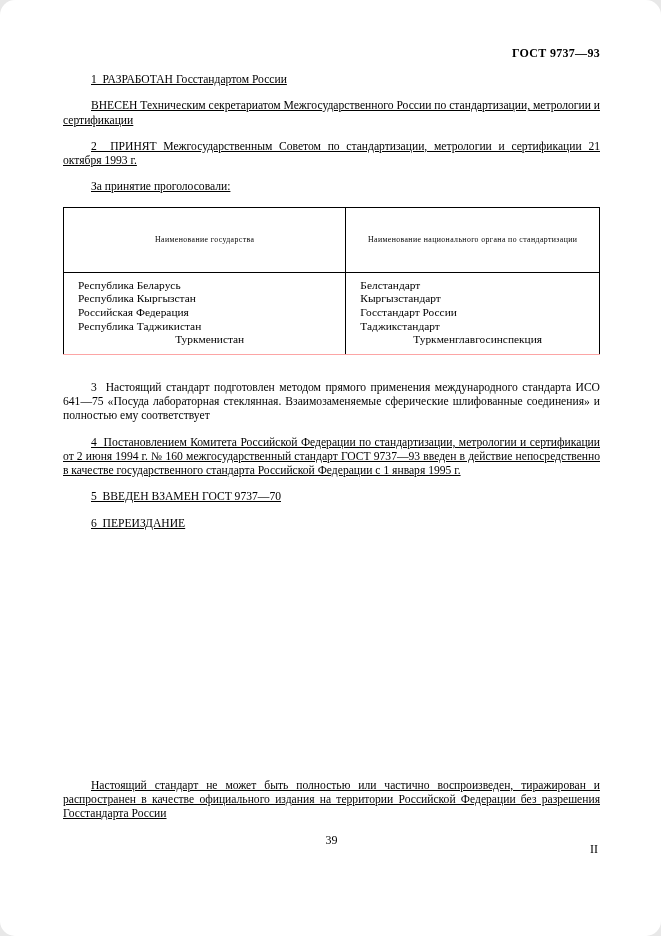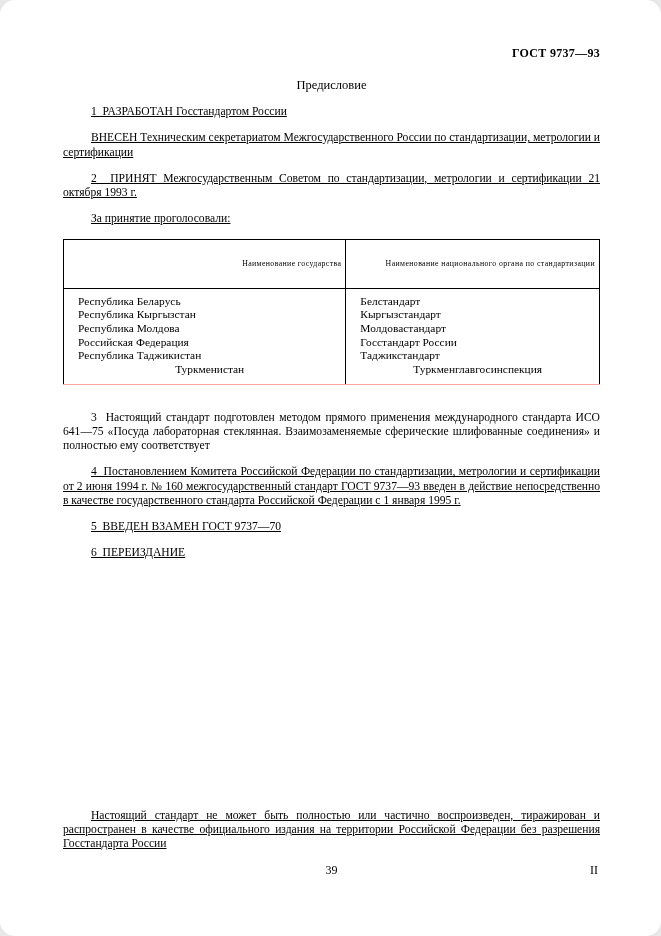--- a/index.html
+++ b/index.html
@@ -44,24 +44,24 @@
     width: 100%;
     border-collapse: collapse;
     margin-top: 12px;
     table-layout: fixed;
   }
   table.vote th {
     border: 1px solid #000;
     font-weight: normal;
     font-size: 7.8px;
     letter-spacing: 0.4px;
-    text-align: right;
+    text-align: center;
     vertical-align: middle;
     height: 24px;
-    padding: 12px 4px;
+    padding: 20px 4px;
   }
   table.vote th:first-child { width: 51%; }
   table.vote td {
     border-left: 1px solid #000;
     border-right: 1px solid #000;
     font-size: 11.4px;
     line-height: 1.2;
     padding: 0 4px 0 14px;
   }
   table.vote tbody tr:first-child td { padding-top: 6px; }
@@ -85,31 +85,30 @@
     font-size: 12px;
     height: 16px;
   }
   .footer .page-num {
     display: block;
     text-align: center;
   }
   .footer .sheet-num {
     position: absolute;
     right: 2px;
-    top: 0;
+    top: 9px;
   }
 </style>
 </head>
 <body>
 
 <div class="page">
 
   <div class="doc-code">ГОСТ 9737—93</div>
 
-  <h1 class="title">Предисловие</h1>
 
   <p class="para spaced">1&nbsp; РАЗРАБОТАН Госстандартом России</p>
   <p class="para spaced">ВНЕСЕН Техническим секретариатом Межгосударственного России по стандартизации, метрологии и сертификации</p>
   <p class="para spaced">2&nbsp; ПРИНЯТ Межгосударственным Советом по стандартизации, метрологии и сертификации 21 октября 1993 г.</p>
   <p class="para spaced">За принятие проголосовали:</p>
 
   <table class="vote">
     <thead>
       <tr>
         <th>Наименование государства</th>
@@ -117,24 +116,20 @@
       </tr>
     </thead>
     <tbody>
       <tr>
         <td>Республика Беларусь</td>
         <td>Белстандарт</td>
       </tr>
       <tr>
         <td>Республика Кыргызстан</td>
         <td>Кыргызстандарт</td>
-      </tr>
-      <tr>
-        <td>Республика Молдова</td>
-        <td>Молдовастандарт</td>
       </tr>
       <tr>
         <td>Российская Федерация</td>
         <td>Госстандарт России</td>
       </tr>
       <tr>
         <td>Республика Таджикистан</td>
         <td>Таджикстандарт</td>
       </tr>
       <tr>

